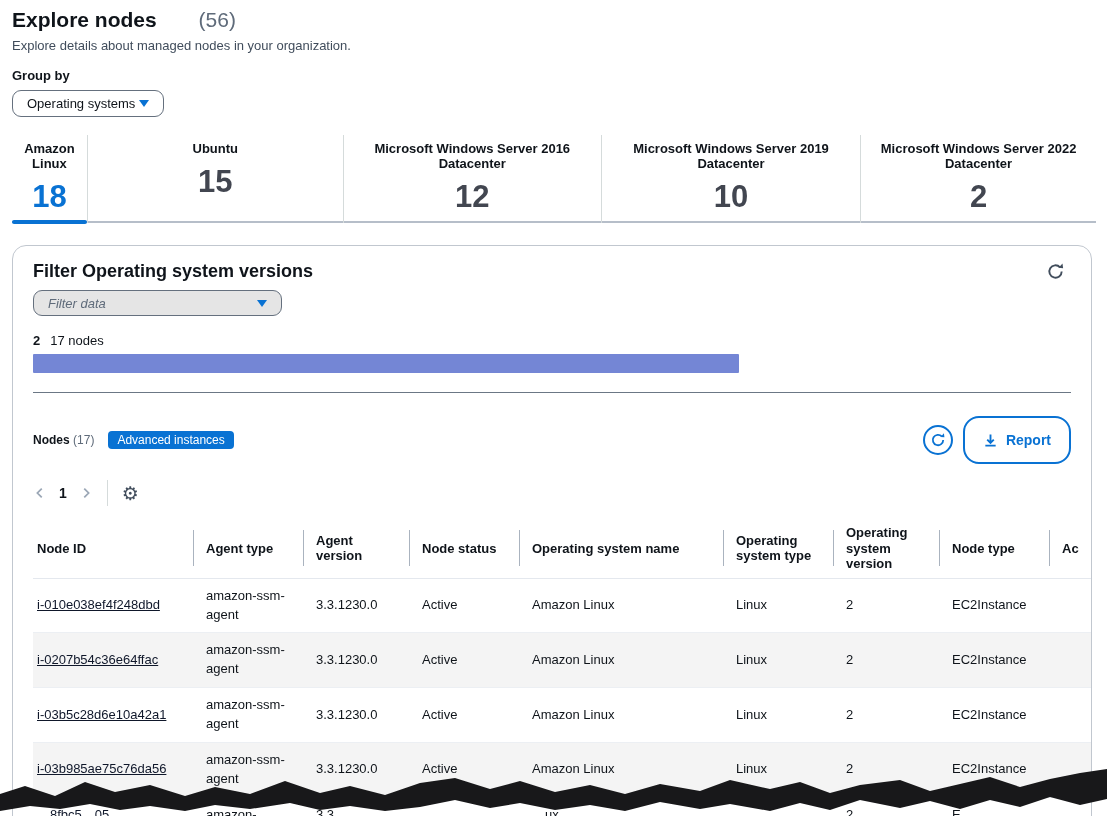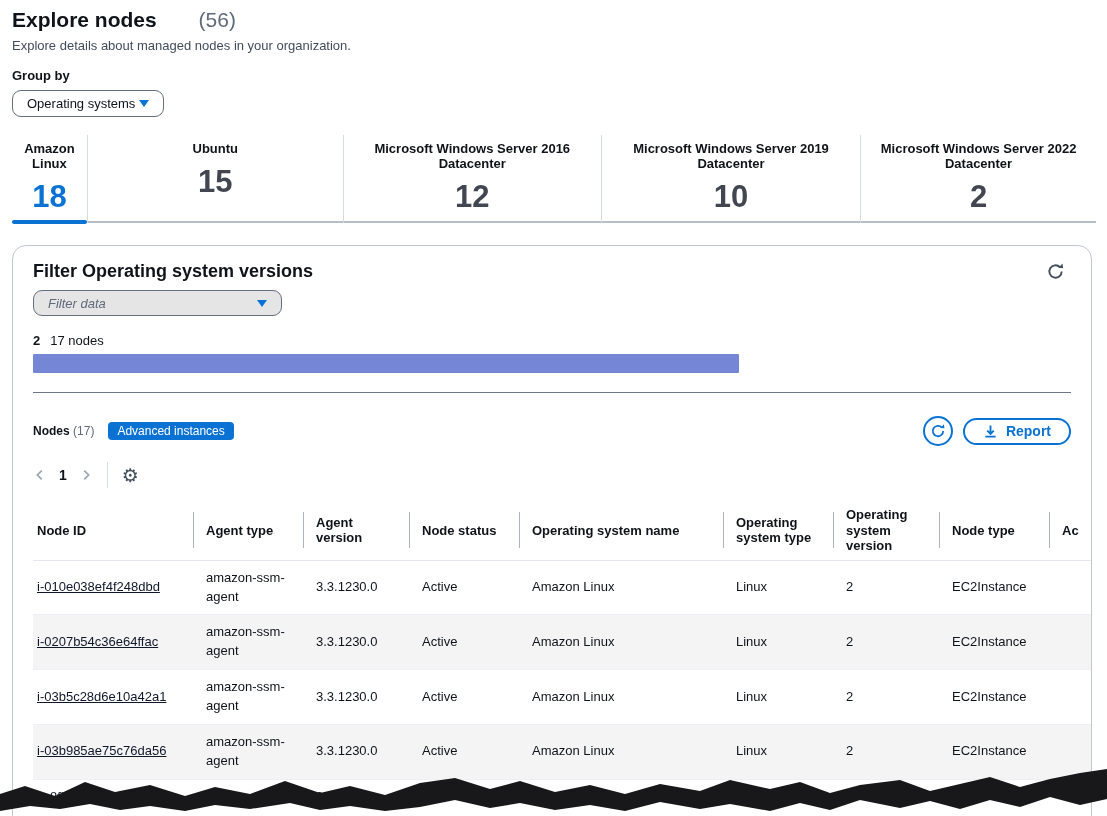--- a/index.html
+++ b/index.html
@@ -56,21 +56,21 @@
   
   .nodes-section { padding:23px 20px 0 20px; }
   .nodes-header { display:flex; align-items:center; justify-content:space-between; }
   .nodes-title-wrap { display:flex; align-items:center; gap:14px; }
   .nodes-title { font-size:12px; font-weight:bold; }
   .nodes-count { color:#5f6b7a; font-weight:normal; }
   .badge { background:#0972d3; color:#fff; font-size:12px; padding:2px 9px; border-radius:4px; }
   .nodes-actions { display:flex; align-items:center; gap:10px; }
   .icon-circle-btn { width:30px; height:30px; border:2px solid #0972d3; border-radius:50%;
     background:#fff; color:#0972d3; display:flex; align-items:center; justify-content:center; cursor:pointer; }
-  .report-btn { display:flex; align-items:center; gap:8px; height:27px; padding:0 18px;
+  .report-btn { display:flex; align-items:center; gap:8px; height:48px; padding:0 18px;
     border:2px solid #0972d3; border-radius:16px; background:#fff; color:#0972d3;
     font-size:14px; font-weight:bold; cursor:pointer; }
 
   .toolbar-row { margin-top:16px; display:flex; align-items:center; justify-content:space-between; }
   .search-box { display:flex; align-items:center; gap:8px; width:580px; height:29px;
     padding:0 12px; border:1px solid #7d8998; border-radius:9px; background:#fff; }
   .search-box input { border:none; outline:none; flex:1; font-size:13px; font-style:italic;
     font-family:"Liberation Sans", sans-serif; color:#0f141a; background:transparent; }
   .search-box input::placeholder { color:#5f6b7a; opacity:1; }
   .pager { display:flex; align-items:center; gap:4px; }

